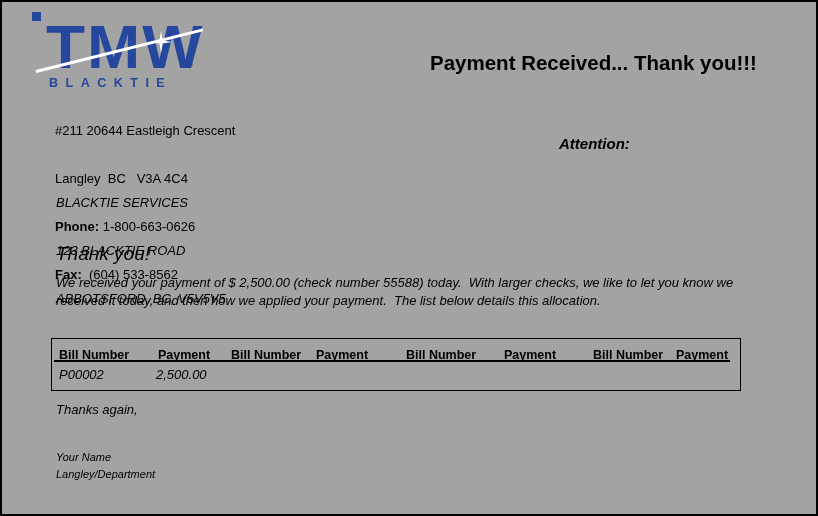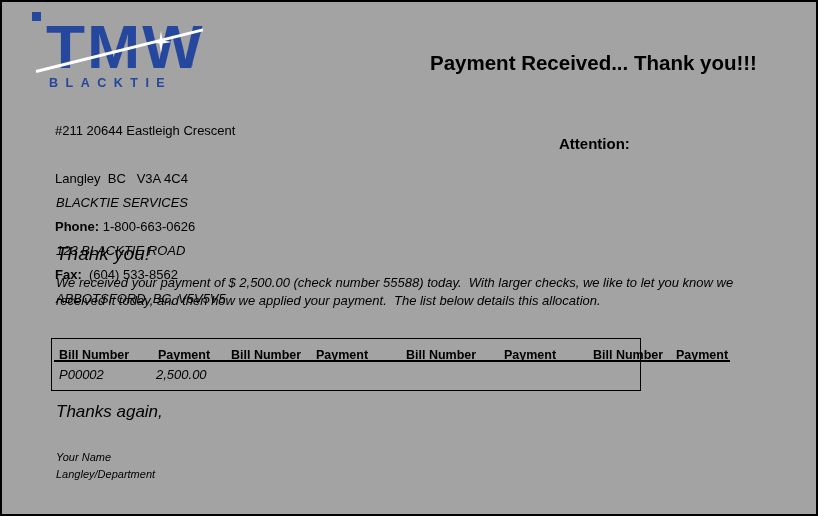--- a/index.html
+++ b/index.html
@@ -56,21 +56,21 @@
   }
   .company-block .lbl { font-weight: bold; }
 
   
   .page-title {
     left: 428px; top: 49px;
     font-size: 20.5px; font-weight: bold; white-space: nowrap;
   }
   .attention {
     left: 557px; top: 133px;
-    font-size: 15px; font-weight: bold; 
+    font-size: 15px; font-weight: bold; font-style: italic;
   }
 
   
   .recipient-block {
     left: 54px; top: 161px;
     font-size: 13px; line-height: 16px; font-style: italic; white-space: pre;
   }
 
   
   .greeting {
@@ -78,40 +78,40 @@
     font-size: 19px; font-style: italic;
   }
   .body-paragraph {
     left: 54px; top: 272px; width: 706px;
     font-size: 13px; line-height: 18px; font-style: italic;
     white-space: pre-wrap;
   }
 
   
   .alloc-table {
-    left: 49px; top: 336px; width: 590px; height: 53px;
+    left: 49px; top: 336px; width: 690px; height: 53px;
     border: 1px solid #000000;
   }
   .alloc-table .hdr {
     position: absolute; top: 9px;
     font-size: 12.5px; font-weight: bold; white-space: nowrap;
   }
   .alloc-table .hdr-underline {
     position: absolute; left: 2px; top: 21px; width: 676px; height: 2px;
     background: #000000;
   }
   .alloc-table .cell {
     position: absolute; top: 28px;
     font-size: 13px; font-style: italic; white-space: nowrap;
   }
 
   
   .closing {
     left: 54px; top: 400px;
-    font-size: 17px; font-style: italic;
+    font-size: 13px; font-style: italic;
   }
   .signature-block {
     left: 54px; top: 447px;
     font-size: 11px; line-height: 17px; font-style: italic;
   }
 </style>
 </head>
 <body>
 
 <div class="page">

